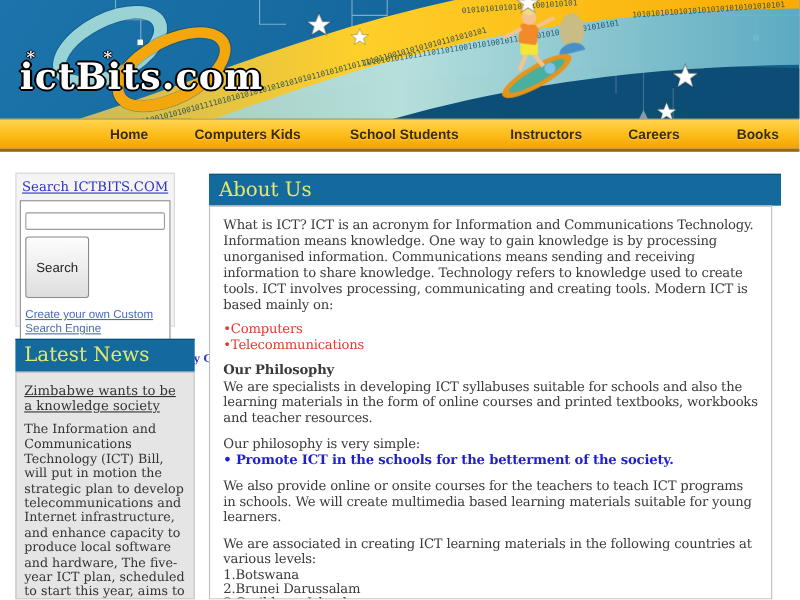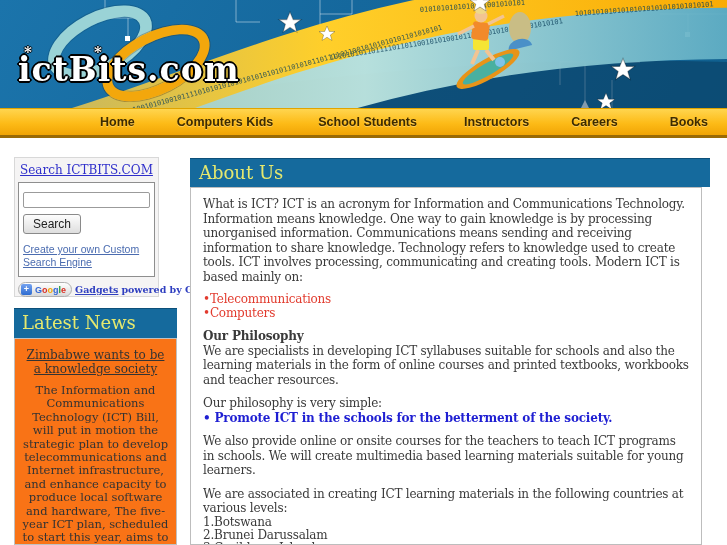--- a/index.html
+++ b/index.html
@@ -46,21 +46,21 @@
   
   .search-panel { position:absolute; left:14px; top:157px; width:145px; height:140px;
                   background:#f5f4f4; border:1px solid #d8d8d8; }
   .search-title { display:block; text-align:center; margin-top:5px; font-size:12px;
                   color:#2f2fcb; text-decoration:underline; cursor:pointer; }
   .search-box { margin:5px 3px 4px 3px; background:#ffffff; border:1px solid #8e8e8e;
                 padding:6px 4px 7px 4px; }
   .search-input { width:100%; height:16px; border:1px solid #9b9b9b; border-radius:2px;
                   font-size:11px; padding:0 3px; }
   .search-btn { margin-top:6px; font-family:"Liberation Sans", sans-serif; font-size:12px;
-                color:#222; padding:2px 9px; background:linear-gradient(#fdfdfd,#dedede);
+                color:#222; padding:20px 9px; background:linear-gradient(#fdfdfd,#dedede);
                 border:1px solid #8a8a8a; border-radius:3px; cursor:pointer; }
   .cse-link { display:block; margin-top:9px; font-family:"Liberation Sans", sans-serif;
               font-size:10.5px; line-height:13px; color:#4b6cb0; text-decoration:underline;
               cursor:pointer; }
   .google-row { display:flex; align-items:center; gap:3px; padding:1px 2px 0 3px; }
   .gbadge { display:inline-flex; align-items:center; background:linear-gradient(#ffffff,#d9d9d9);
             border:1px solid #b0b0b0; border-radius:8px; padding:1px 5px 1px 2px; cursor:pointer; }
   .gplus { display:inline-block; width:11px; height:11px; background:linear-gradient(#74a2f0,#2e6cd0);
            color:#fff; font-size:9px; line-height:11px; text-align:center; border-radius:2px;
            font-family:"Liberation Sans", sans-serif; font-weight:bold; }
@@ -70,21 +70,21 @@
   .gword span:nth-child(3){color:#f2a60c}.gword span:nth-child(4){color:#3569d6}
   .gword span:nth-child(5){color:#1e9e3e}.gword span:nth-child(6){color:#d93025}
   .gadgets-link { font-size:9.5px; font-weight:bold; color:#2f3fc0; text-decoration:underline;
                   cursor:pointer; }
   .powered { font-size:9.5px; font-weight:bold; color:#2f3fc0; white-space:nowrap; }
 
   .news-header { position:absolute; left:14px; top:308px; width:163px; height:30px;
                  background:#156a9d; border-top:1px solid #0c4f79; padding:3px 0 0 8px;
                  font-size:18px; color:#e5e86e; }
   .news-box { position:absolute; left:14px; top:338px; width:163px; height:207px;
-              background:#f97316; border:1px solid #c0c0c0; padding:9px 7px; overflow:hidden;text-align:center; }
+              background:#e5e5e5; border:1px solid #c0c0c0; padding:9px 7px; overflow:hidden; }
   .news-link { display:block; font-size:12px; line-height:14px; color:#333;
                text-decoration:underline; cursor:pointer; margin-bottom:8px; }
   .news-body { font-size:11.5px; line-height:13.4px; color:#333; }
 
   
   .about-header { position:absolute; left:190px; top:158px; width:520px; height:29px;
                   background:#156a9d; border-top:1px solid #0c4f79; padding:3px 0 0 9px;
                   font-size:18px; color:#e5e86e; }
   .main-box { position:absolute; left:190px; top:187px; width:512px; height:358px;
               background:#ffffff; border:1px solid #bdbdbd; padding:9px 12px;
@@ -204,22 +204,22 @@
 <div class="news-header">Latest News</div>
 <div class="news-box">
   <a class="news-link">Zimbabwe wants to be a knowledge society</a>
   <div class="news-body">The Information and Communications Technology (ICT) Bill, will put in motion the strategic plan to develop telecommunications and Internet infrastructure, and enhance capacity to produce local software and hardware, The five-year ICT plan, scheduled to start this year, aims to address issues such as cyber-security; ICT utilisation and infrastructure development; e-business and e-</div>
 </div>
 
 <div class="about-header">About Us</div>
 <div class="main-box">
   <p>What is ICT? ICT is an acronym for Information and Communications Technology. Information means knowledge. One way to gain knowledge is by processing unorganised information. Communications means sending and receiving information to share knowledge. Technology refers to knowledge used to create tools. ICT involves processing, communicating and creating tools. Modern ICT is based mainly on:</p>
   <div class="bullets">
+    <div class="bullet-line">•Computers</div>
     <div class="bullet-line">•Telecommunications</div>
-    <div class="bullet-line">•Computers</div>
   </div>
   <p class="ph-head tight">Our Philosophy</p>
   <p>We are specialists in developing ICT syllabuses suitable for schools and also the learning materials in the form of online courses and printed textbooks, workbooks and teacher resources.</p>
   <p class="tight">Our philosophy is very simple:</p>
   <p class="blue-statement">• Promote ICT in the schools for the betterment of the society.</p>
   <p>We also provide online or onsite courses for the teachers to teach ICT programs in schools. We will create multimedia based learning materials suitable for young learners.</p>
   <p class="tight">We are associated in creating ICT learning materials in the following countries at various levels:</p>
   <div class="countries">
     <div>1.Botswana</div>
     <div>2.Brunei Darussalam</div>

